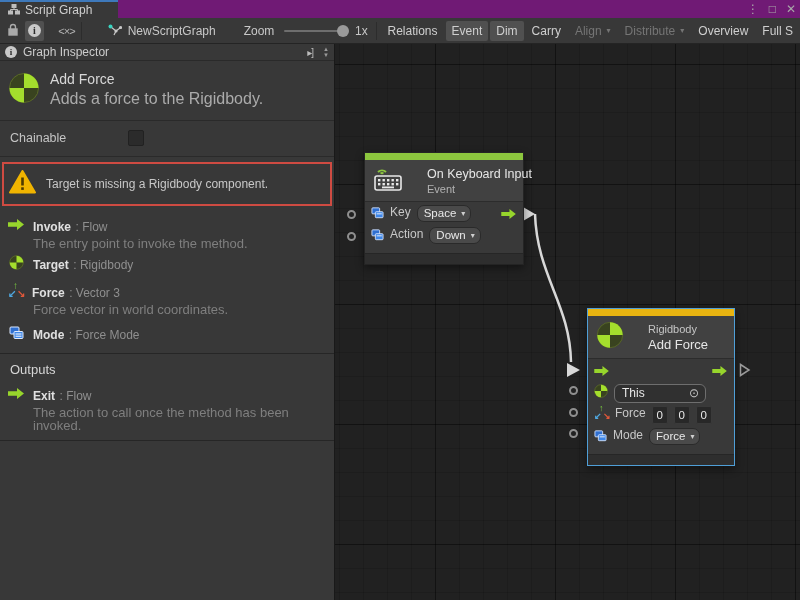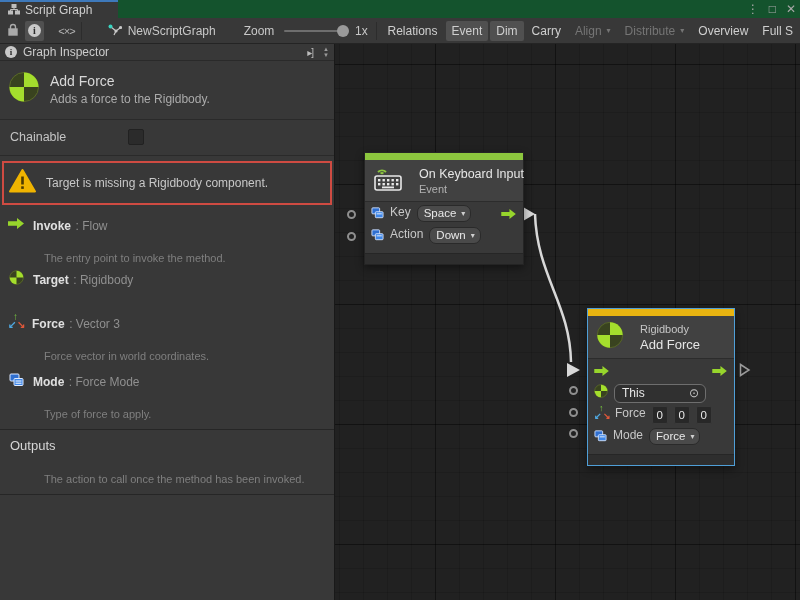--- a/index.html
+++ b/index.html
@@ -1,21 +1,21 @@
 <!DOCTYPE html>
 <html><head>
 <meta charset="utf-8">
 <style>
   * { margin:0; padding:0; box-sizing:border-box; }
   html,body { width:800px; height:600px; overflow:hidden; background:#1e1e1e;
               font-family:"Liberation Sans", sans-serif; }
   #window { position:absolute; inset:0; width:800px; height:600px; }
 
   
-  .tabbar { position:absolute; left:0; top:0; width:800px; height:18px; background:#14532d; }
+  .tabbar { position:absolute; left:0; top:0; width:800px; height:18px; background:#701a75; }
   .tab { position:absolute; left:0; top:0; height:18px; width:118px; background:#383838;
          border-top:2px solid #3e79bb; display:flex; align-items:center; gap:5px; padding:0 8px; }
   .tab-label { font-size:12px; color:#cfcfcf; white-space:nowrap; }
   .win-controls { position:absolute; right:4px; top:0; height:18px; display:flex; align-items:center; gap:10px; }
   .win-controls span { color:#a8a8a8; font-size:12px; line-height:18px; cursor:default; }
 
   
   .toolbar { position:absolute; left:0; top:18px; width:800px; height:26px; background:#383838;
              border-bottom:1px solid #242424; display:flex; align-items:center; overflow:hidden; }
   .tbtn { height:20px; display:flex; align-items:center; justify-content:center; padding:0 6px;
@@ -40,36 +40,36 @@
   .insp-header { height:17px; display:flex; align-items:center; padding:0 5px; gap:6px;
                  border-bottom:1px solid #2a2a2a; }
   .insp-title { font-size:12px; color:#cccccc; flex:1; }
   .dock-icon { color:#bdbdbd; font-size:10px; letter-spacing:-1px; }
   .spinner { display:flex; flex-direction:column; margin-left:4px; }
   .spinner span { font-size:6px; color:#9a9a9a; line-height:6px; text-align:center; }
 
   .unit-block { display:flex; align-items:center; gap:10px; padding:10px 8px 12px 8px;
                 border-bottom:1px solid #2a2a2a; }
   .unit-texts .t1 { font-size:14px; color:#d8d8d8; margin-bottom:3px; }
-  .unit-texts .t2 { font-size:12px; color:#ababab; }
+  .unit-texts .t2 { font-size:16px; color:#ababab; }
 
   .chain-row { display:flex; align-items:center; padding:9px 10px 10px 10px; border-bottom:1px solid #2a2a2a; }
   .chain-label { font-size:12.5px; color:#c4c4c4; width:118px; }
   .checkbox { width:16px; height:16px; background:#2b2b2b; border:1px solid #212121; border-radius:2px; }
 
   .warning-box { margin:5px 2px 6px 2px; border:2px solid #cf4b42; display:flex; align-items:center;
                  gap:10px; padding:6px 5px; }
   .warning-text { font-size:12px; color:#c8c8c8; }
 
   .section-title { font-size:13px; color:#d6d6d6; padding:8px 10px 4px 10px; }
   .port-item { display:flex; gap:8px; padding:5px 10px 2px 8px; align-items:flex-start; }
   .pi-icon { width:17px; height:15px; flex:none; margin-top:0px; display:flex; align-items:center; justify-content:center; }
   .pi-name { font-size:12px; font-weight:bold; color:#e0e0e0; }
   .pi-type { font-size:12px; color:#8f8f8f; font-weight:normal; }
-  .pi-desc { font-size:11px; color:#7f7f7f; padding-left:44px; line-height:13px;margin-top:16px; }
+  .pi-desc { font-size:13px; color:#7f7f7f; padding-left:33px; line-height:13px; }
   .divider { height:1px; background:#262626; margin-top:8px; }
 
   
   .flow-arrow { display:inline-block; }
 
   
   .vec3 { position:relative; width:16px; height:16px; font-size:10px; font-weight:bold; }
   .vec3 .up { position:absolute; left:5px; top:-3px; color:#7acb40; }
   .vec3 .dl { position:absolute; left:0px; top:5px; color:#4fa8e0; }
   .vec3 .dr { position:absolute; left:9px; top:5px; color:#e0583a; }
@@ -81,21 +81,21 @@
       linear-gradient(to bottom, rgba(0,0,0,0.38) 1px, transparent 1px),
       linear-gradient(to right, rgba(0,0,0,0.13) 1px, transparent 1px),
       linear-gradient(to bottom, rgba(0,0,0,0.13) 1px, transparent 1px);
     background-size:120px 120px, 120px 120px, 24px 24px, 24px 24px;
     background-position:100px 20px, 100px 20px, 4px 20px, 4px 20px; }
 
   .node { position:absolute; background:#393939; border:1px solid #242424;
           box-shadow:0 3px 8px rgba(0,0,0,0.45); }
   .node.selected { border:1px solid #4f9fd8; }
   .node-accent { height:7px; }
-  .node-header { background:#414141; display:flex; align-items:center; gap:16px; padding:5px 8px;
+  .node-header { background:#414141; display:flex; align-items:center; gap:24px; padding:5px 8px;
                  border-bottom:1px solid #2c2c2c; }
   .nh-title { font-size:12.5px; color:#e6e6e6; white-space:nowrap; }
   .nh-sub { font-size:11px; color:#b2b2b2; margin-top:2px; }
   .nh-kicker { font-size:11px; color:#c6c6c6; margin-bottom:2px; }
   .node-body { padding:3px 6px 4px 6px; }
   .node-row { display:flex; align-items:flex-start; gap:6px; height:22px; }
   .nr-label { font-size:12px; color:#c8c8c8; }
   .dropdown { background:#4a4a4a; border:1px solid #2a2a2a; border-radius:7px; color:#e8e8e8;
               font-size:11.5px; padding:1px 5px 2px 6px; display:flex; align-items:center; gap:5px; }
   .dd-caret { font-size:8px; color:#cfcfcf; }
@@ -275,26 +275,34 @@
         <svg width="15" height="14" viewBox="0 0 15 14">
           <rect x="1" y="1" width="9" height="7" rx="1" fill="#2f6fd0" stroke="#dce9ff" stroke-width="1"></rect>
           <rect x="5" y="5.5" width="9" height="7" rx="1" fill="#3e86e8" stroke="#dce9ff" stroke-width="1"></rect>
           <line x1="6.5" y1="8" x2="12.5" y2="8" stroke="#ffffff" stroke-width="1"></line>
           <line x1="6.5" y1="10.2" x2="12.5" y2="10.2" stroke="#ffffff" stroke-width="1"></line>
         </svg>
       </span>
       <span><span class="pi-name">Mode</span>
         <span class="pi-type"> <span>:</span> <span>Force Mode</span></span></span>
     </div>
-    <div class="pi-desc">Type of force to apply.</div>
 
     <div class="divider"></div>
 
     <div class="section-title">Outputs</div>
 
+    <div class="port-item">
+      <span class="pi-icon">
+        <svg width="17" height="11" viewBox="0 0 17 11">
+            <polygon points="0,3.2 9,3.2 9,0 16,5.5 9,11 9,7.8 0,7.8" fill="#97d52c"></polygon>
+          </svg>
+      </span>
+      <span><span class="pi-name">Exit</span>
+        <span class="pi-type"> <span>:</span> <span>Flow</span></span></span>
+    </div>
     <div class="pi-desc">The action to call once the method has been invoked.</div>
 
     <div class="divider"></div>
   </div>
 
   <div class="canvas">
 
     <svg class="overlay">
       <path d="M200,170 C202,232 235,260 236,318" fill="none" stroke="#d8d8d8" stroke-width="2.5"></path>
       <polygon points="188,163 188,177 200,170" fill="#d8d8d8"></polygon>

